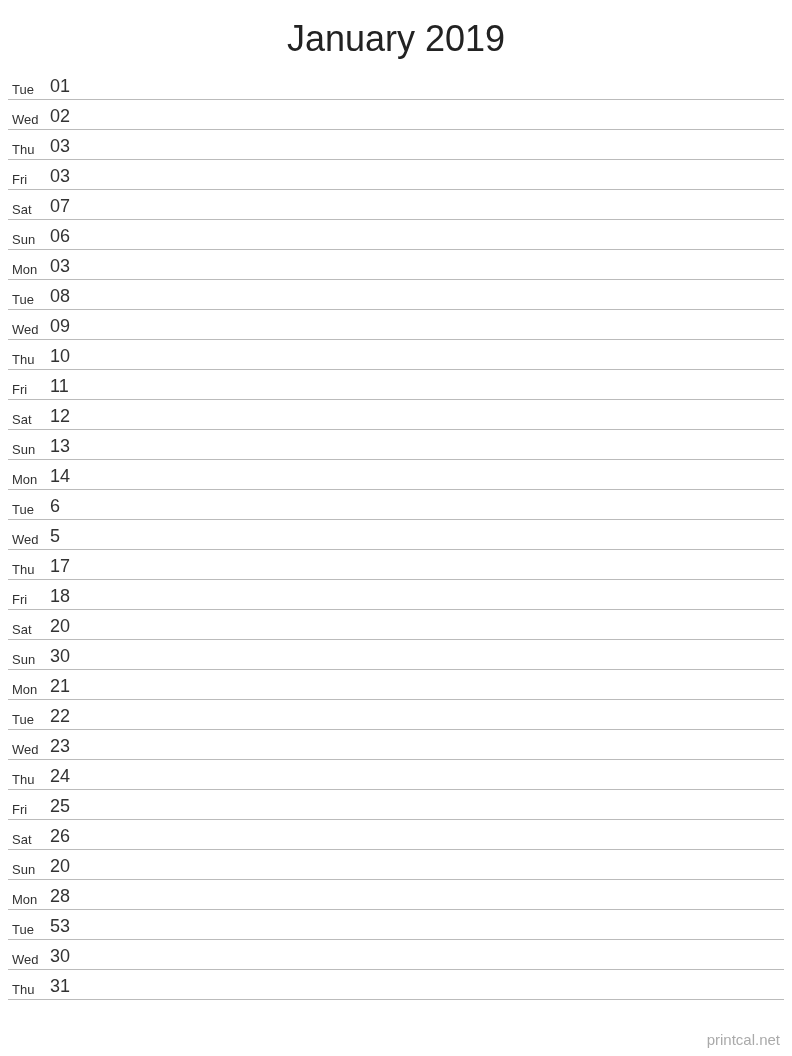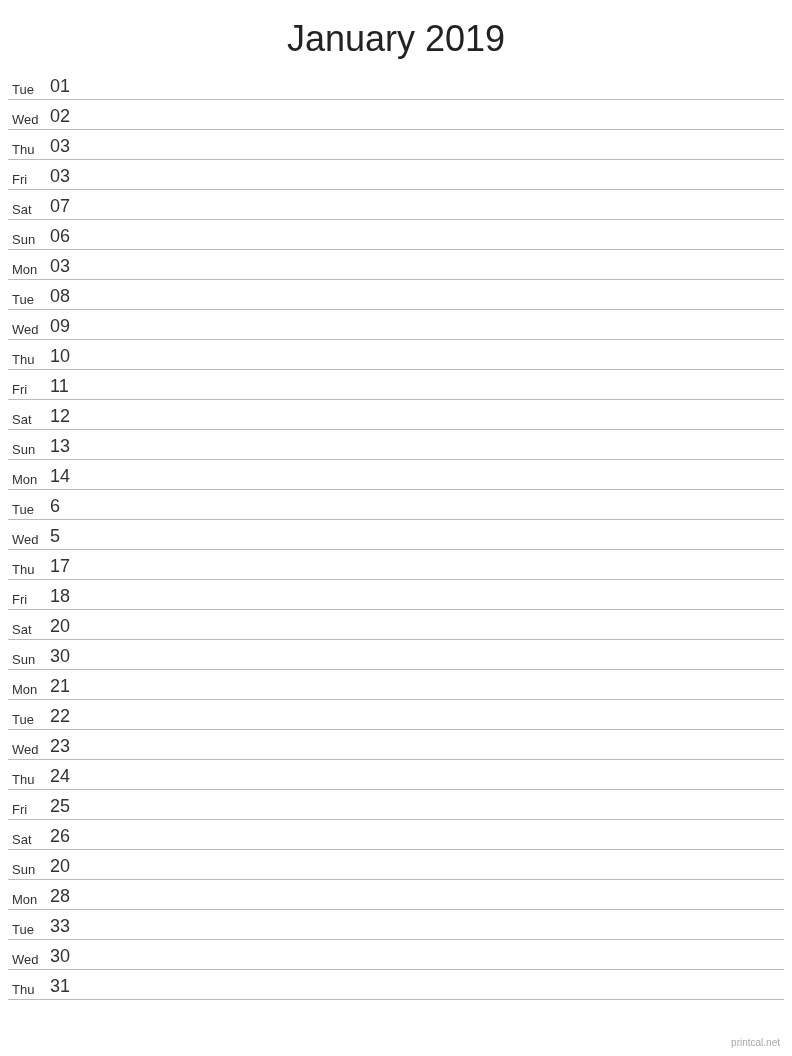--- a/index.html
+++ b/index.html
@@ -58,21 +58,21 @@
     .day-line {
       flex: 1;
       height: 1px;
       background: transparent;
     }
 
     .watermark {
       position: absolute;
       bottom: 8px;
       right: 12px;
-      font-size: 10px;
+      font-size: 15px;
       color: #aaa;
     }
   </style>
 </head>
 <body>
 
 <h1 class="page-title">January 2019</h1>
 
 <div class="calendar-list" id="calendar-container">
 <div class="day-row">
@@ -210,21 +210,21 @@
       <span class="day-number">20</span>
       <div class="day-line"></div>
     </div>
     <div class="day-row">
       <span class="day-name">Mon</span>
       <span class="day-number">28</span>
       <div class="day-line"></div>
     </div>
     <div class="day-row">
       <span class="day-name">Tue</span>
-      <span class="day-number">33</span>
+      <span class="day-number">53</span>
       <div class="day-line"></div>
     </div>
     <div class="day-row">
       <span class="day-name">Wed</span>
       <span class="day-number">30</span>
       <div class="day-line"></div>
     </div>
     <div class="day-row">
       <span class="day-name">Thu</span>
       <span class="day-number">31</span>

